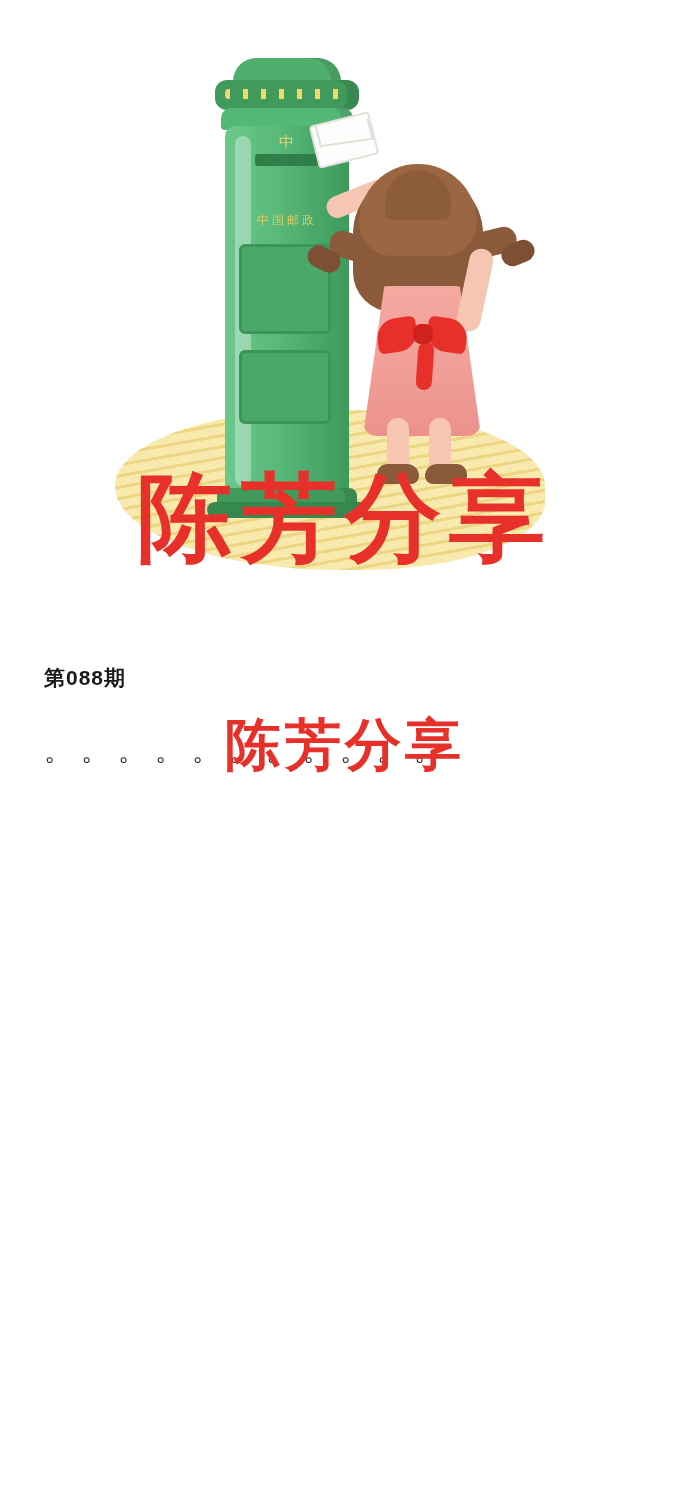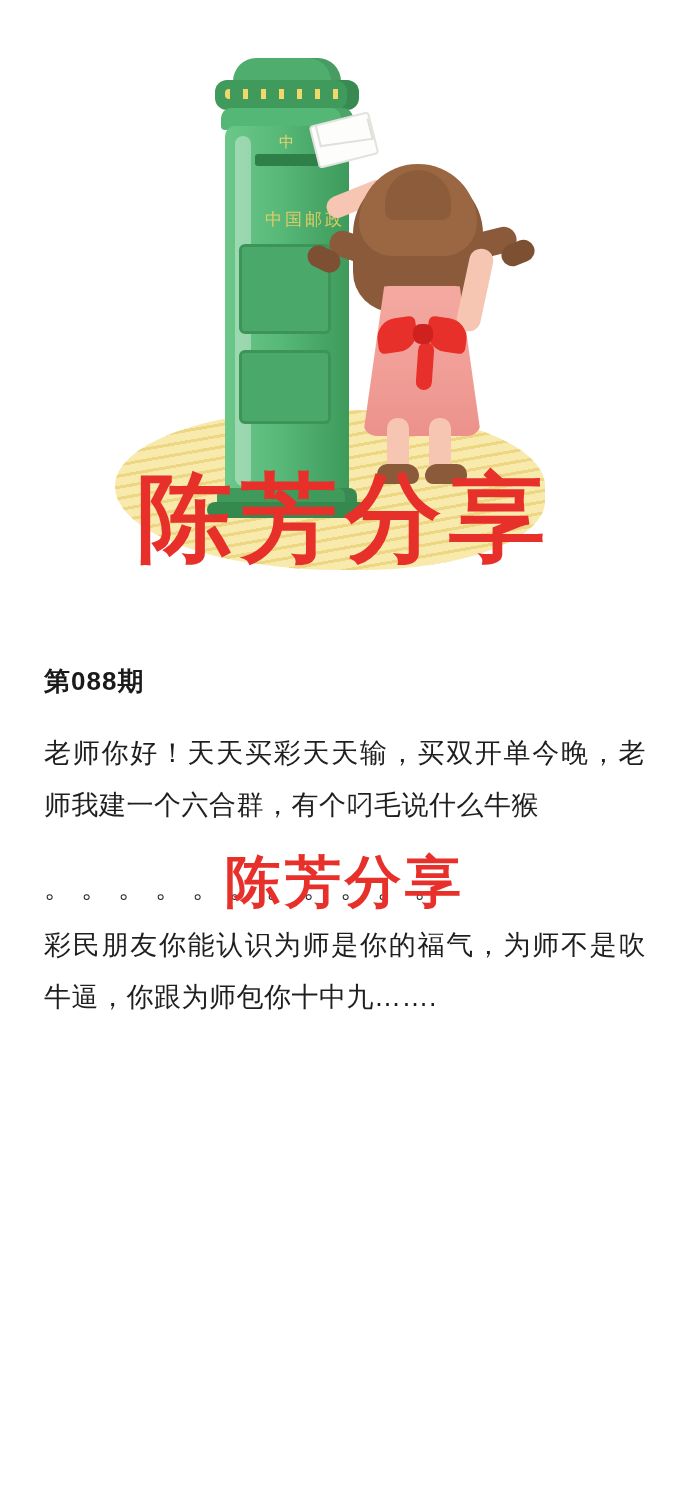--- a/index.html
+++ b/index.html
@@ -154,23 +154,23 @@
     font-family: "Liberation Serif", serif;
     letter-spacing: 1px;
   }
   .mb-label {
     position: absolute;
     left: 26px;
     top: 152px;
     width: 116px;
     height: 20px;
     color: #e9cf63;
-    font-size: 17px;
+    font-size: 12px;
     line-height: 20px;
-    text-align: right;
+    text-align: center;
     letter-spacing: 3px;
     opacity: .92;
   }
   .mb-door1 {
     position: absolute;
     left: 36px;
     top: 186px;
     width: 92px;
     height: 90px;
     background: #4aa96a;
@@ -435,21 +435,21 @@
   }
 
   
   .article {
     position: relative;
     padding: 18px 44px 0 44px;
     box-sizing: border-box;
     width: 690px;
   }
   .issue {
-    font-size: 26px;
+    font-size: 21px;
     font-weight: bold;
     color: #1a1a1a;
     margin: 6px 0 28px 0;
     letter-spacing: 1px;
   }
   .para {
     font-size: 27px;
     line-height: 52px;
     color: #1f1f1f;
     margin: 0 0 26px 0;
@@ -538,23 +538,21 @@
       </div>
 
     </div>
 
     <div class="wm-top">陈芳分享</div>
   </div>
 
   <div class="article">
     <div class="issue">第088期</div>
 
-    <p class="para">老师你好！天天买彩天天输，买双开单今晚，老师我建一个六合群，有个叼毛说什么牛猴</p>
 
     <div class="dots-row">
       <div class="dots">。。。。。。。。。。。</div>
       <div class="wm-mid">陈芳分享</div>
     </div>
 
-    <p class="para">彩民朋友你能认识为师是你的福气，为师不是吹牛逼，你跟为师包你十中九…….</p>
   </div>
 
 </div>
 
 </body></html>

